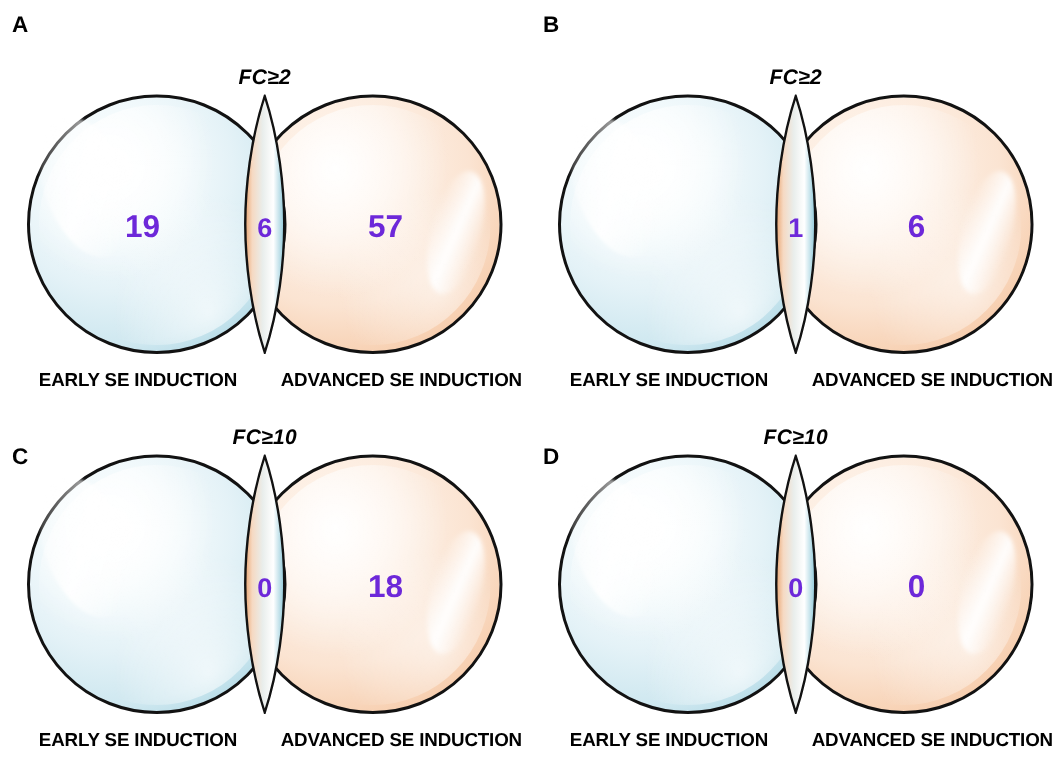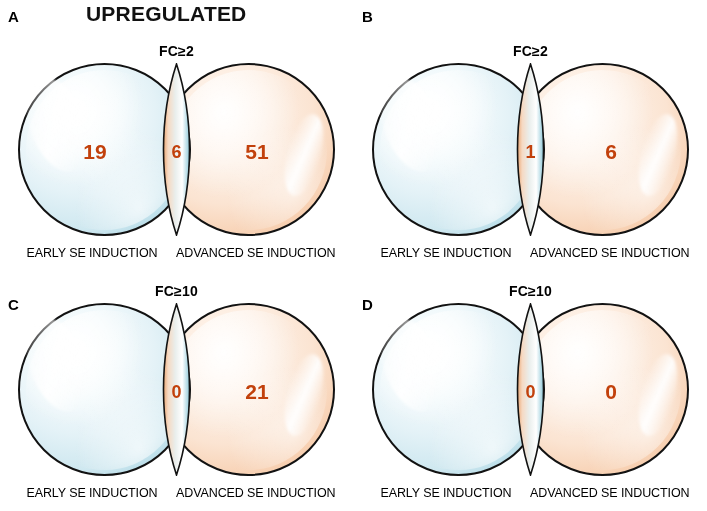--- a/index.html
+++ b/index.html
@@ -58,20 +58,21 @@
   .fc-label {
     position: absolute;
     top: 5px;
     left: 0;
     width: 353px;
     text-align: center;
     font-size: 14px;
     font-weight: bold;
     color: #000000;
     letter-spacing: 0.2px;
+    font-style: italic;
   }
 
   
   .venn {
     position: absolute;
     top: 25px;
     left: 0;
     width: 353px;
     height: 176px;
   }
@@ -157,48 +158,47 @@
     pointer-events: none;
   }
   .lens svg { display: block; }
 
   
   .count {
     position: absolute;
     z-index: 6;
     font-size: 21px;
     font-weight: bold;
-    color: #c2410c;
+    color: #6d28d9;
     text-align: center;
     line-height: 1;
     white-space: nowrap;
   }
   .count-left   { left: 52px;  top: 78px; width: 86px; }
   .count-center { left: 161px; top: 80px; width: 31px; font-size: 18px; }
   .count-right  { left: 214px; top: 78px; width: 86px; }
 
   
   .set-caption {
     position: absolute;
     top: 208px;
     font-size: 12.5px;
-    font-weight: normal;
+    font-weight: bold;
     color: #000000;
     letter-spacing: -0.1px;
     white-space: nowrap;
   }
   .caption-left  { left: 8px;  width: 168px; text-align: center; }
-  .caption-right { left: 176px; width: 172px; text-align: left; }
+  .caption-right { left: 176px; width: 172px; text-align: right; }
 </style>
 </head>
 <body>
 
 <div class="figure">
 
-  <div class="fig-title" id="title-up">UPREGULATED</div>
 
   <div class="panel" id="panel-A">
     <div class="fc-label">FC≥2</div>
     <div class="venn">
       <div class="circle circle-left"></div>
       <div class="circle circle-right"></div>
       <div class="lens">
         <svg width="29" height="173" viewBox="0 0 29 173">
           <defs>
             <linearGradient id="lensGradA" x1="0" y1="0" x2="1" y2="0">
@@ -207,21 +207,21 @@
               <stop offset="45%" stop-color="#e9eeec"></stop>
               <stop offset="72%" stop-color="#ffffff"></stop>
               <stop offset="100%" stop-color="#8fc8d8"></stop>
             </linearGradient>
           </defs>
           <path d="M14.5 1 C24 30 27.5 62 27.5 86.5 C27.5 111 24 143 14.5 172 C5 143 1.5 111 1.5 86.5 C1.5 62 5 30 14.5 1 Z" fill="url(#lensGradA)" stroke="#121212" stroke-width="1.6"></path>
         </svg>
       </div>
       <div class="count count-left">19</div>
       <div class="count count-center">6</div>
-      <div class="count count-right">51</div>
+      <div class="count count-right">57</div>
     </div>
     <div class="set-caption caption-left">EARLY SE INDUCTION</div>
     <div class="set-caption caption-right">ADVANCED SE INDUCTION</div>
   </div>
   <div class="panel-letter" style="left:8px; top:8px;">A</div>
 
   <div class="panel" id="panel-B">
     <div class="fc-label">FC≥2</div>
     <div class="venn">
       <div class="circle circle-left"></div>
@@ -261,21 +261,21 @@
               <stop offset="18%" stop-color="#f6d9c2"></stop>
               <stop offset="45%" stop-color="#e9eeec"></stop>
               <stop offset="72%" stop-color="#ffffff"></stop>
               <stop offset="100%" stop-color="#8fc8d8"></stop>
             </linearGradient>
           </defs>
           <path d="M14.5 1 C24 30 27.5 62 27.5 86.5 C27.5 111 24 143 14.5 172 C5 143 1.5 111 1.5 86.5 C1.5 62 5 30 14.5 1 Z" fill="url(#lensGradC)" stroke="#121212" stroke-width="1.6"></path>
         </svg>
       </div>
       <div class="count count-center">0</div>
-      <div class="count count-right">21</div>
+      <div class="count count-right">18</div>
     </div>
     <div class="set-caption caption-left">EARLY SE INDUCTION</div>
     <div class="set-caption caption-right">ADVANCED SE INDUCTION</div>
   </div>
   <div class="panel-letter" style="left:8px; top:296px;">C</div>
 
   <div class="panel" id="panel-D">
     <div class="fc-label">FC≥10</div>
     <div class="venn">
       <div class="circle circle-left"></div>

